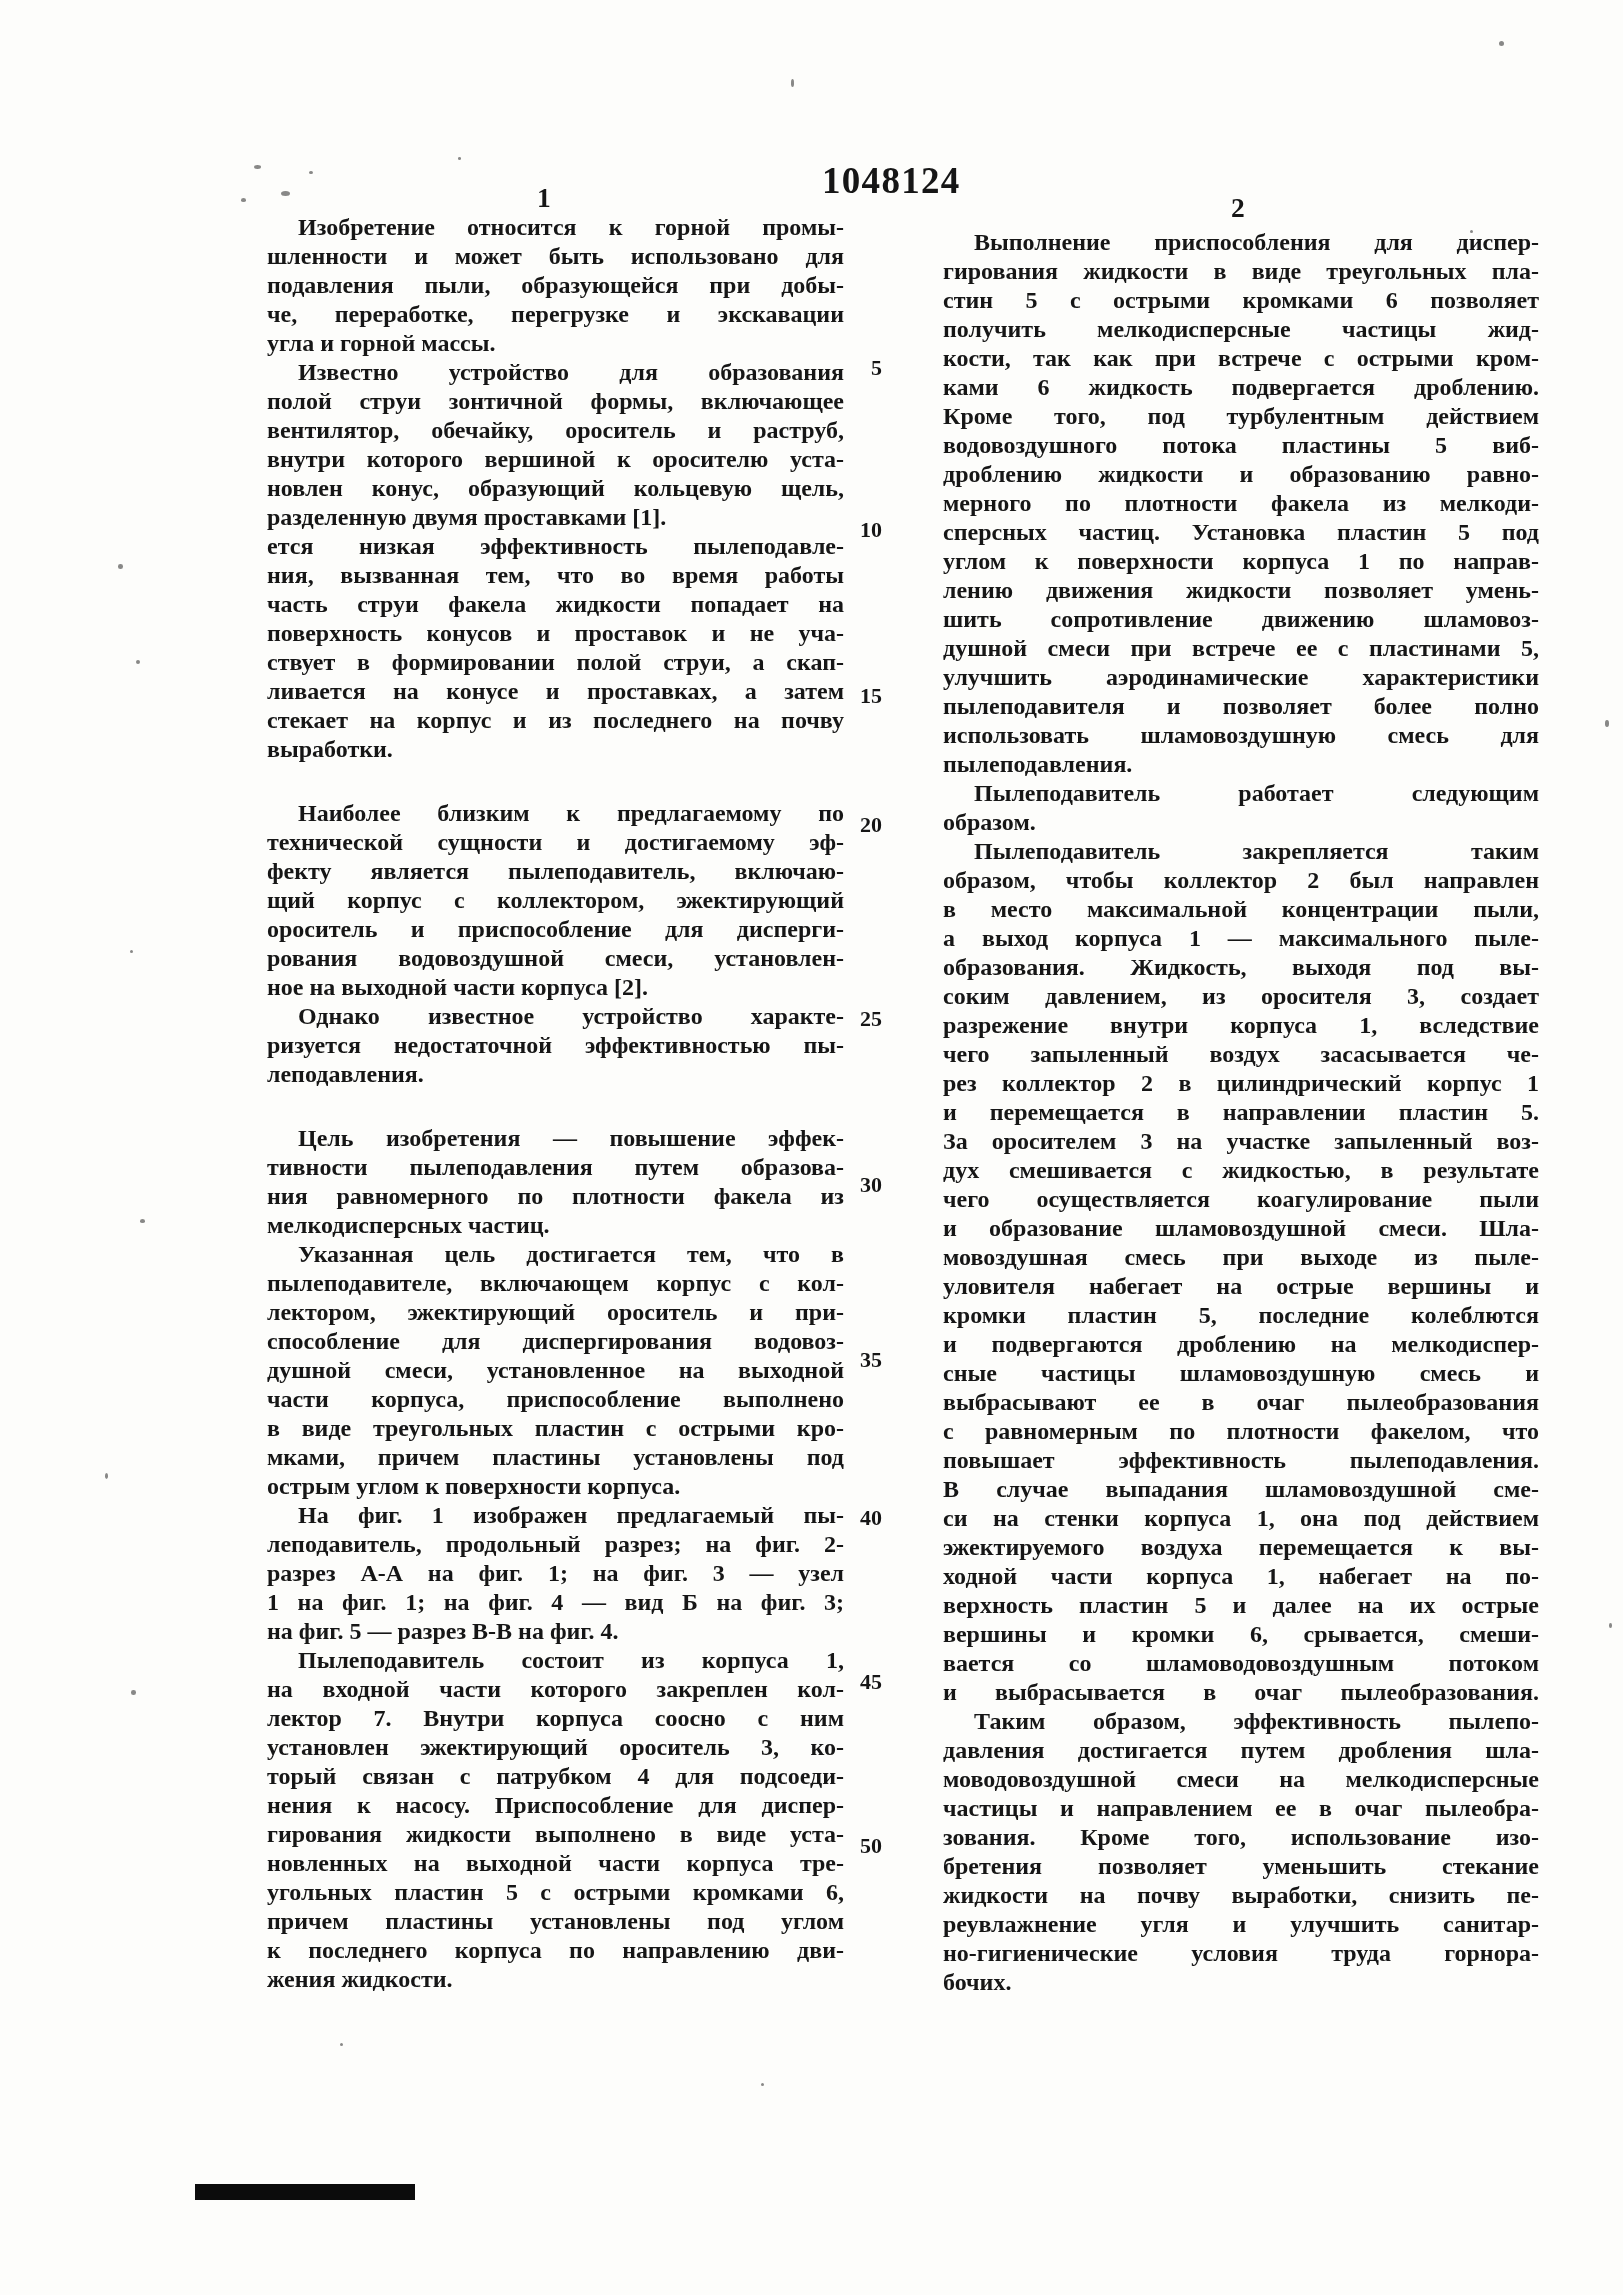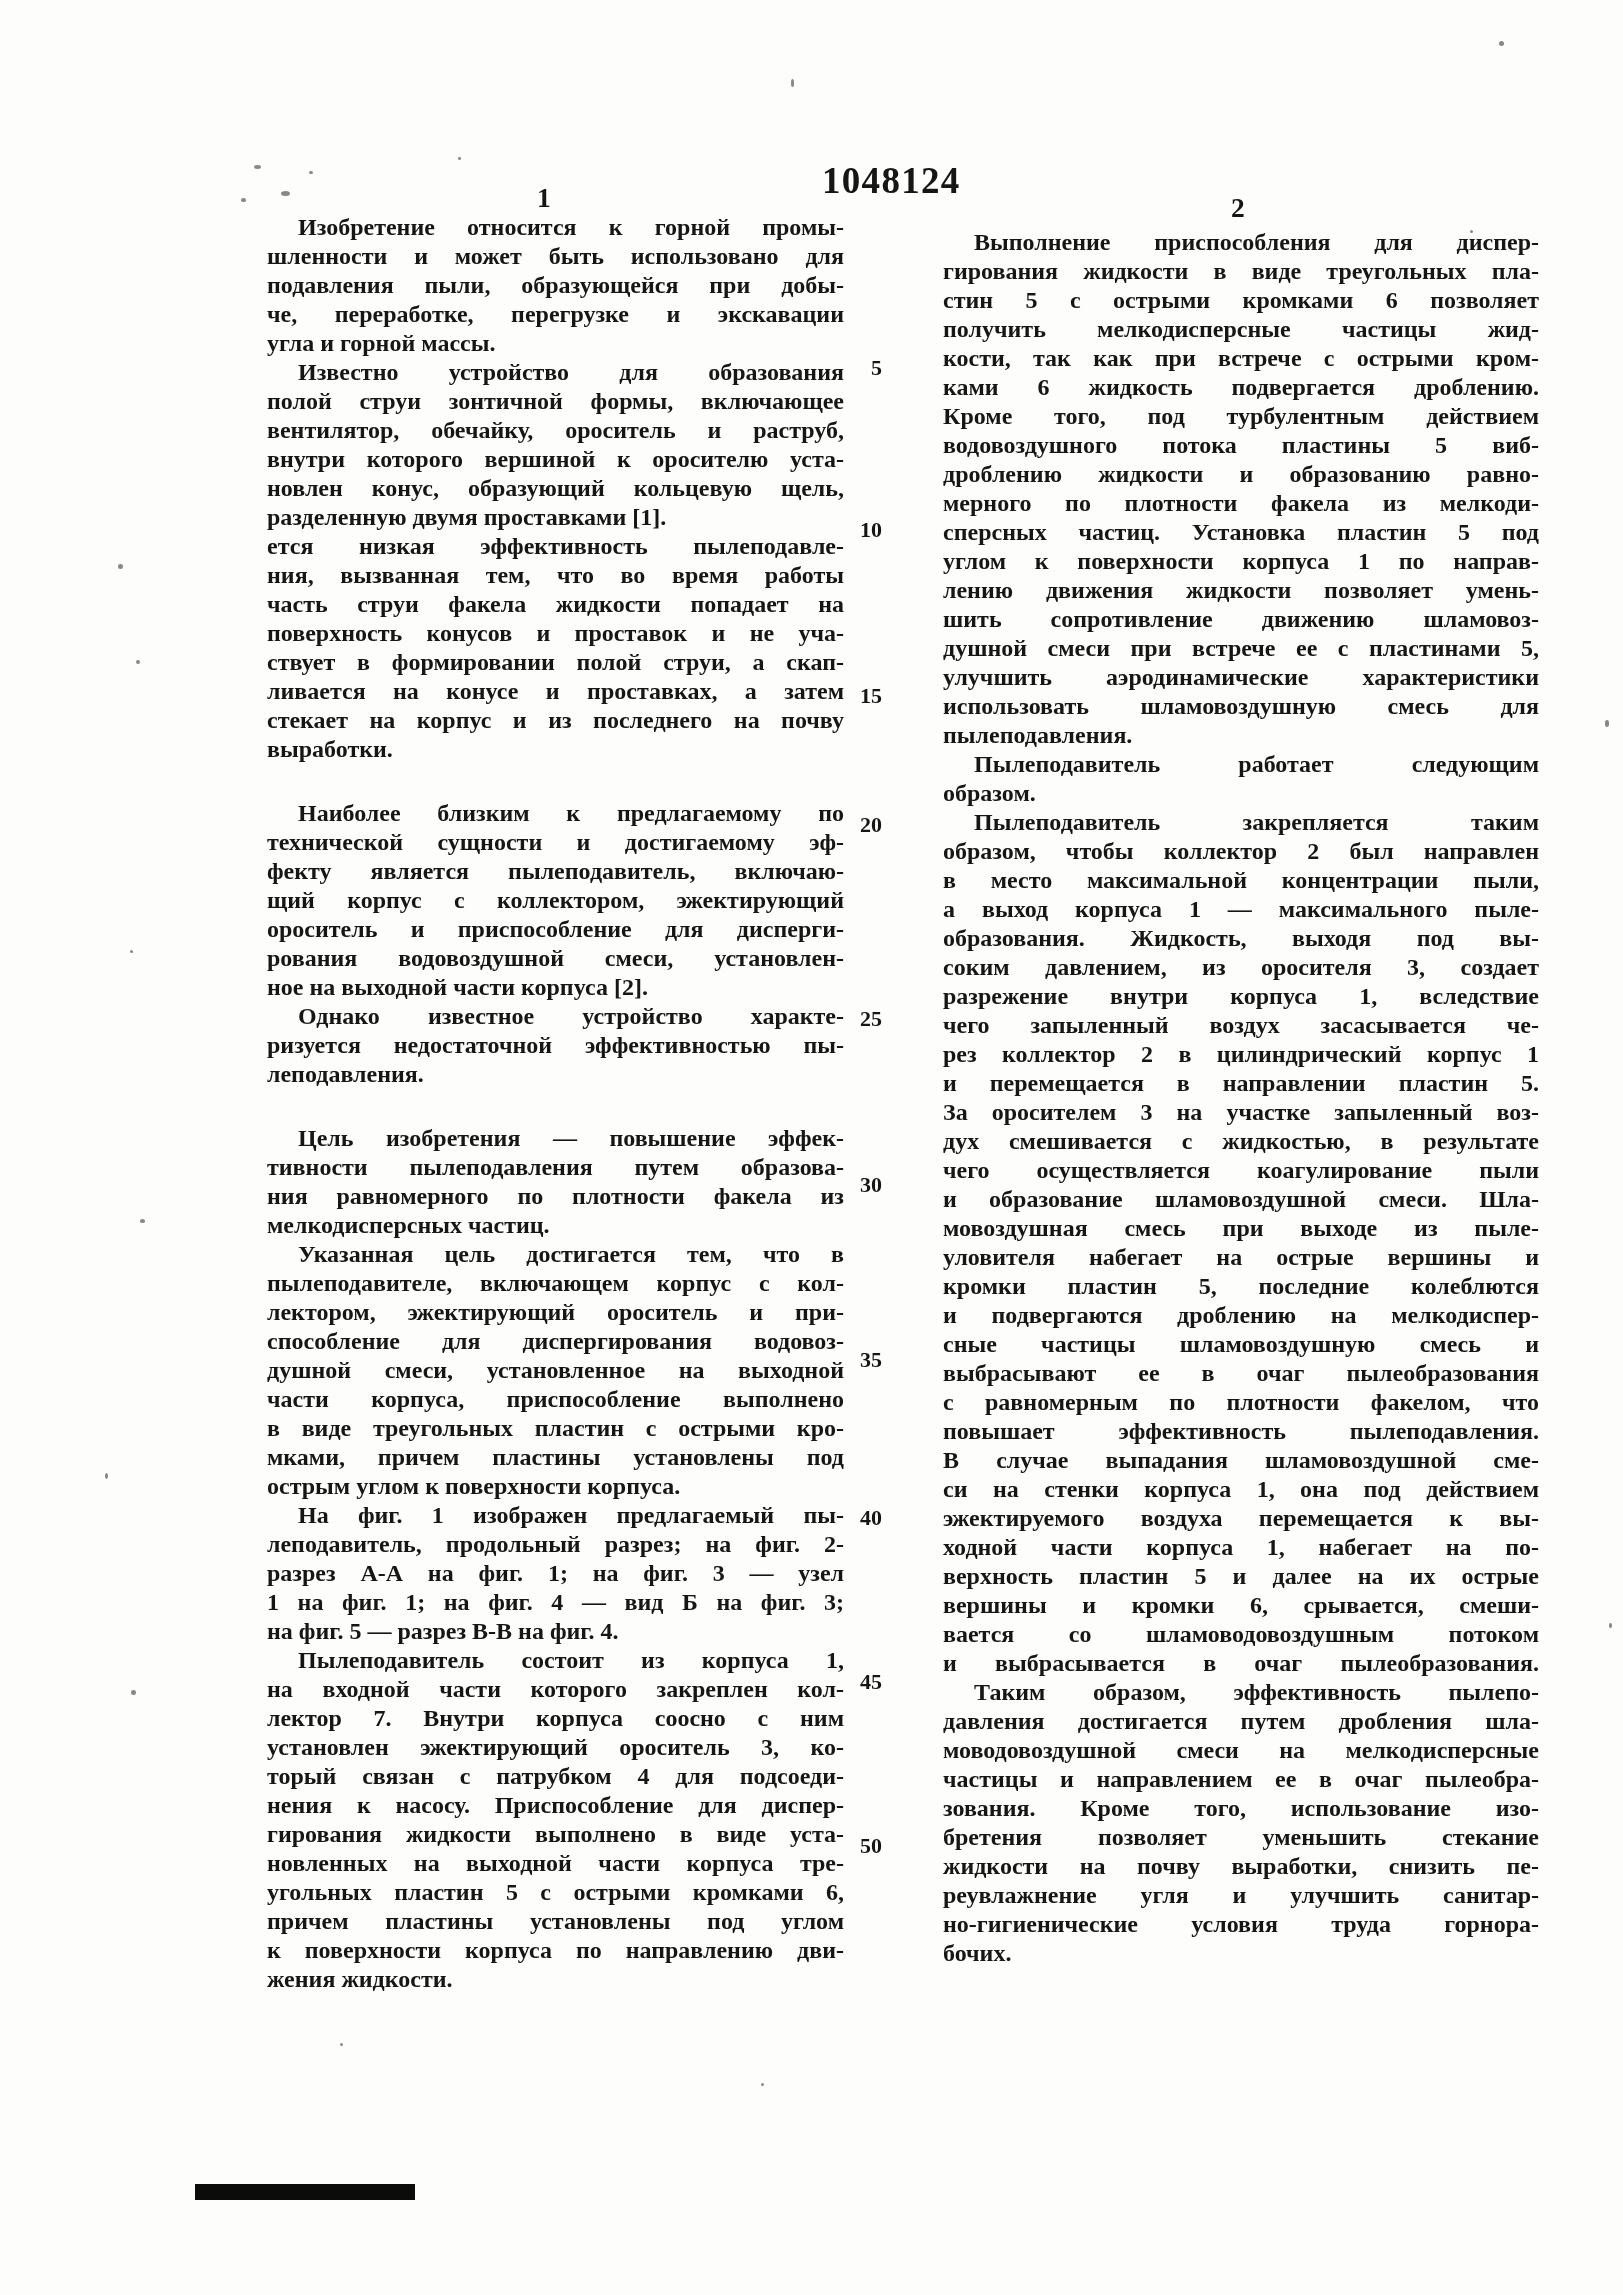--- a/index.html
+++ b/index.html
@@ -154,41 +154,42 @@
       <div class="line indent">Пылеподавитель состоит из корпуса 1,</div>
       <div class="line">на входной части которого закреплен кол-</div>
       <div class="line">лектор 7. Внутри корпуса соосно с ним</div>
       <div class="line">установлен эжектирующий ороситель 3, ко-</div>
       <div class="line">торый связан с патрубком 4 для подсоеди-</div>
       <div class="line">нения к насосу. Приспособление для диспер-</div>
       <div class="line">гирования жидкости выполнено в виде уста-</div>
       <div class="line">новленных на выходной части корпуса тре-</div>
       <div class="line">угольных пластин 5 с острыми кромками 6,</div>
       <div class="line">причем пластины установлены под углом</div>
-      <div class="line">к поверхности корпуса по направлению дви-</div>
+      <div class="line">к последнего корпуса по направлению дви-</div>
       <div class="line flush">жения жидкости.</div>
     </div>
 
   <div class="column column-right">
       <div class="line indent">Выполнение приспособления для диспер-</div>
       <div class="line">гирования жидкости в виде треугольных пла-</div>
       <div class="line">стин 5 с острыми кромками 6 позволяет</div>
       <div class="line">получить мелкодисперсные частицы жид-</div>
       <div class="line">кости, так как при встрече с острыми кром-</div>
       <div class="line">ками 6 жидкость подвергается дроблению.</div>
       <div class="line">Кроме того, под турбулентным действием</div>
       <div class="line">водовоздушного потока пластины 5 виб-</div>
       <div class="line">дроблению жидкости и образованию равно-</div>
       <div class="line">мерного по плотности факела из мелкоди-</div>
       <div class="line">сперсных частиц. Установка пластин 5 под</div>
       <div class="line">углом к поверхности корпуса 1 по направ-</div>
       <div class="line">лению движения жидкости позволяет умень-</div>
       <div class="line">шить сопротивление движению шламовоз-</div>
       <div class="line">душной смеси при встрече ее с пластинами 5,</div>
       <div class="line">улучшить аэродинамические характеристики</div>
+      <div class="line">пылеподавителя и позволяет более полно</div>
       <div class="line">использовать шламовоздушную смесь для</div>
       <div class="line flush">пылеподавления.</div>
       <div class="line indent">Пылеподавитель работает следующим</div>
       <div class="line flush">образом.</div>
       <div class="line indent">Пылеподавитель закрепляется таким</div>
       <div class="line">образом, чтобы коллектор 2 был направлен</div>
       <div class="line">в место максимальной концентрации пыли,</div>
       <div class="line">а выход корпуса 1 — максимального пыле-</div>
       <div class="line">образования. Жидкость, выходя под вы-</div>
       <div class="line">соким давлением, из оросителя 3, создает</div>

